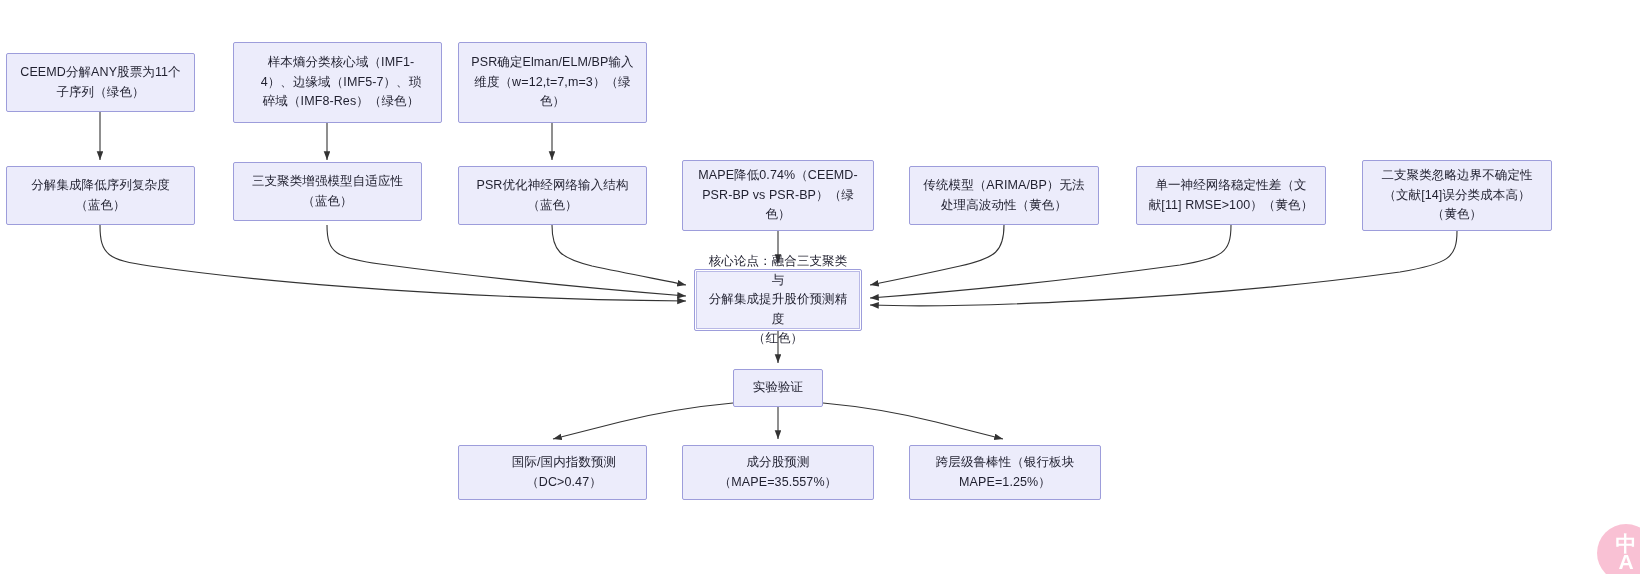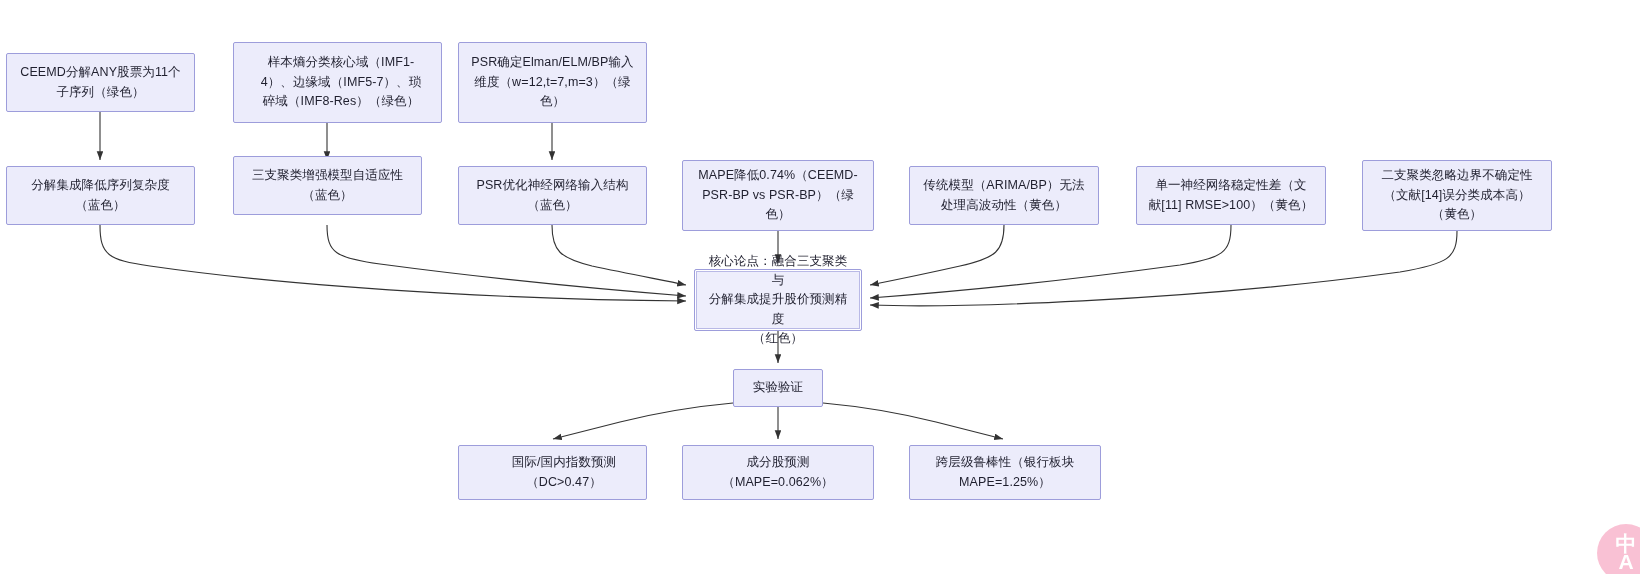--- a/index.html
+++ b/index.html
@@ -128,21 +128,21 @@
   <div class="node" style="left:458px;top:34px;width:189px;height:81px;">
     <span class="label">PSR确定Elman/ELM/BP输入
 维度（w=12,t=7,m=3）（绿
 色）</span>
   </div>
 
   <div class="node" style="left:6px;top:158px;width:189px;height:59px;">
     <span class="label">分解集成降低序列复杂度
 （蓝色）</span>
   </div>
-  <div class="node" style="left:233px;top:148px;width:189px;height:59px;">
+  <div class="node" style="left:233px;top:154px;width:189px;height:59px;">
     <span class="label">三支聚类增强模型自适应性
 （蓝色）</span>
   </div>
   <div class="node" style="left:458px;top:158px;width:189px;height:59px;">
     <span class="label">PSR优化神经网络输入结构
 （蓝色）</span>
   </div>
   <div class="node" style="left:682px;top:152px;width:192px;height:71px;text-align:center;">
     <span class="label">MAPE降低0.74%（CEEMD-
 PSR-BP vs PSR-BP）（绿
@@ -171,21 +171,21 @@
   <div class="node" style="left:733px;top:361px;width:90px;height:38px;">
     <span class="label">实验验证</span>
   </div>
 
   <div class="node" style="left:458px;top:437px;width:189px;height:55px;padding-left:32px;">
     <span class="label">国际/国内指数预测
 （DC&gt;0.47）</span>
   </div>
   <div class="node" style="left:682px;top:437px;width:192px;height:55px;">
     <span class="label">成分股预测
-（MAPE=0.062%）</span>
+（MAPE=35.557%）</span>
   </div>
   <div class="node" style="left:909px;top:437px;width:192px;height:55px;">
     <span class="label">跨层级鲁棒性（银行板块
 MAPE=1.25%）</span>
   </div>
 
   <div class="watermark" style="left:1597px;top:516px;">
     <span class="wm-inner">中
 A</span>
   </div>

